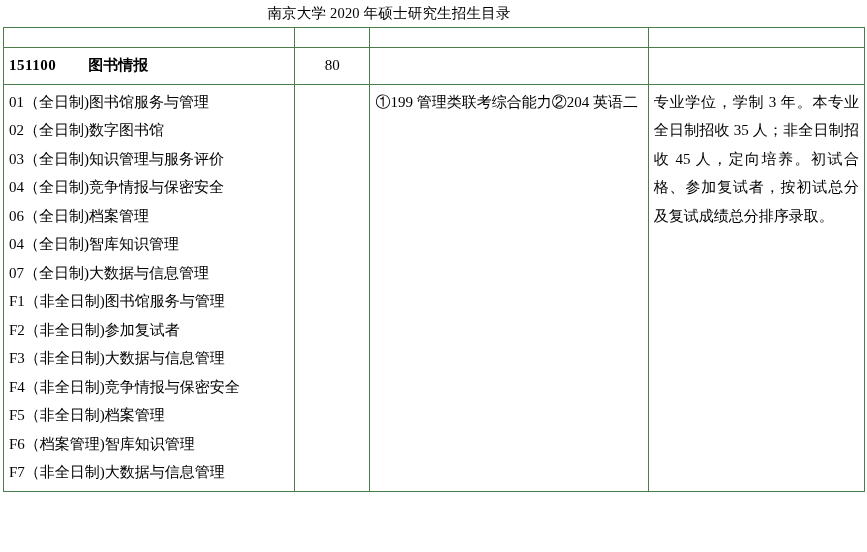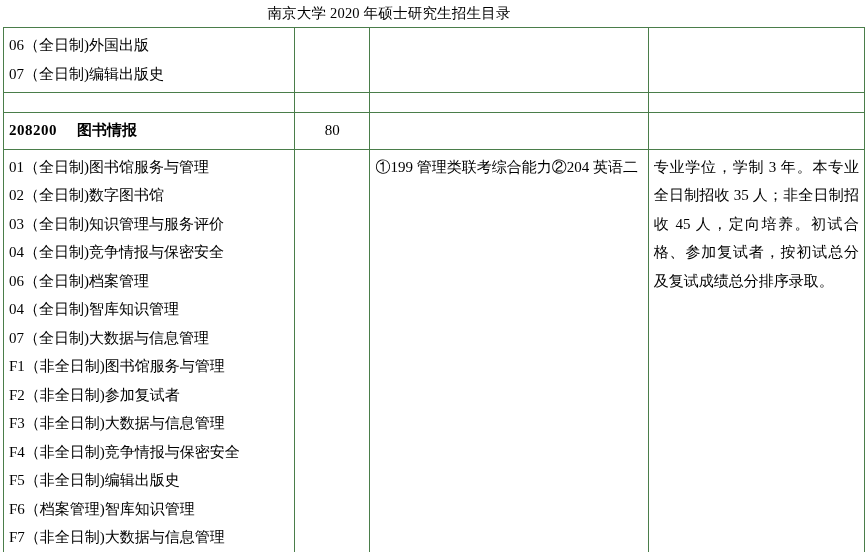--- a/index.html
+++ b/index.html
@@ -57,21 +57,21 @@
     font-size: 15.5px;
   }
   .code-row .num {
     text-align: center;
     font-weight: normal;
   }
   .major-code {
     letter-spacing: 0.5px;
   }
   .major-name {
-    margin-left: 20px;
+    margin-left: 32px;
     text-align: right;
   }
   .num-cell {
     text-align: center;
     font-size: 15px;
     line-height: 28.5px;
   }
   .exam-cell, .note-cell {
     font-size: 15px;
     line-height: 28.5px;
@@ -93,60 +93,51 @@
 
   <table class="catalog">
     <colgroup>
       <col class="c1">
         <col class="c2">
         <col class="c3">
         <col class="c4">
     </colgroup>
     <tbody>
 
-      <tr>
-        <td class="cell-dir">
-          <div class="dir-line">06（全日制)外国出版</div>
-          <div class="dir-line">07（全日制)编辑出版史</div>
-        </td>
-        <td class="num-cell blank"></td>
-        <td class="exam-cell blank"></td>
-        <td class="note-cell blank"></td>
-      </tr>
 
       <tr class="spacer-row">
         <td></td>
         <td></td>
         <td></td>
         <td></td>
       </tr>
 
       <tr class="code-row">
         <td class="cell-dir">
-          <span class="major-code">208200</span><span class="major-name">图书情报</span>
+          <span class="major-code">151100</span><span class="major-name">图书情报</span>
         </td>
         <td class="num num-cell">80</td>
         <td class="exam-cell blank"></td>
         <td class="note-cell blank"></td>
       </tr>
 
       <tr>
         <td class="cell-dir">
           <div class="dir-line">01（全日制)图书馆服务与管理</div>
           <div class="dir-line">02（全日制)数字图书馆</div>
           <div class="dir-line">03（全日制)知识管理与服务评价</div>
           <div class="dir-line">04（全日制)竞争情报与保密安全</div>
           <div class="dir-line">06（全日制)档案管理</div>
           <div class="dir-line">04（全日制)智库知识管理</div>
           <div class="dir-line">07（全日制)大数据与信息管理</div>
           <div class="dir-line">F1（非全日制)图书馆服务与管理</div>
           <div class="dir-line">F2（非全日制)参加复试者</div>
           <div class="dir-line">F3（非全日制)大数据与信息管理</div>
           <div class="dir-line">F4（非全日制)竞争情报与保密安全</div>
-          <div class="dir-line">F5（非全日制)编辑出版史</div>
+          <div class="dir-line">F5（非全日制)档案管理</div>
           <div class="dir-line">F6（档案管理)智库知识管理</div>
           <div class="dir-line">F7（非全日制)大数据与信息管理</div>
         </td>
         <td class="num-cell blank"></td>
         <td class="exam-cell">①199 管理类联考综合能力②204 英语二</td>
         <td class="note-cell">专业学位，学制 3 年。本专业全日制招收 35 人；非全日制招收 45 人，定向培养。初试合格、参加复试者，按初试总分及复试成绩总分排序录取。</td>
       </tr>
 
     </tbody>
   </table>

